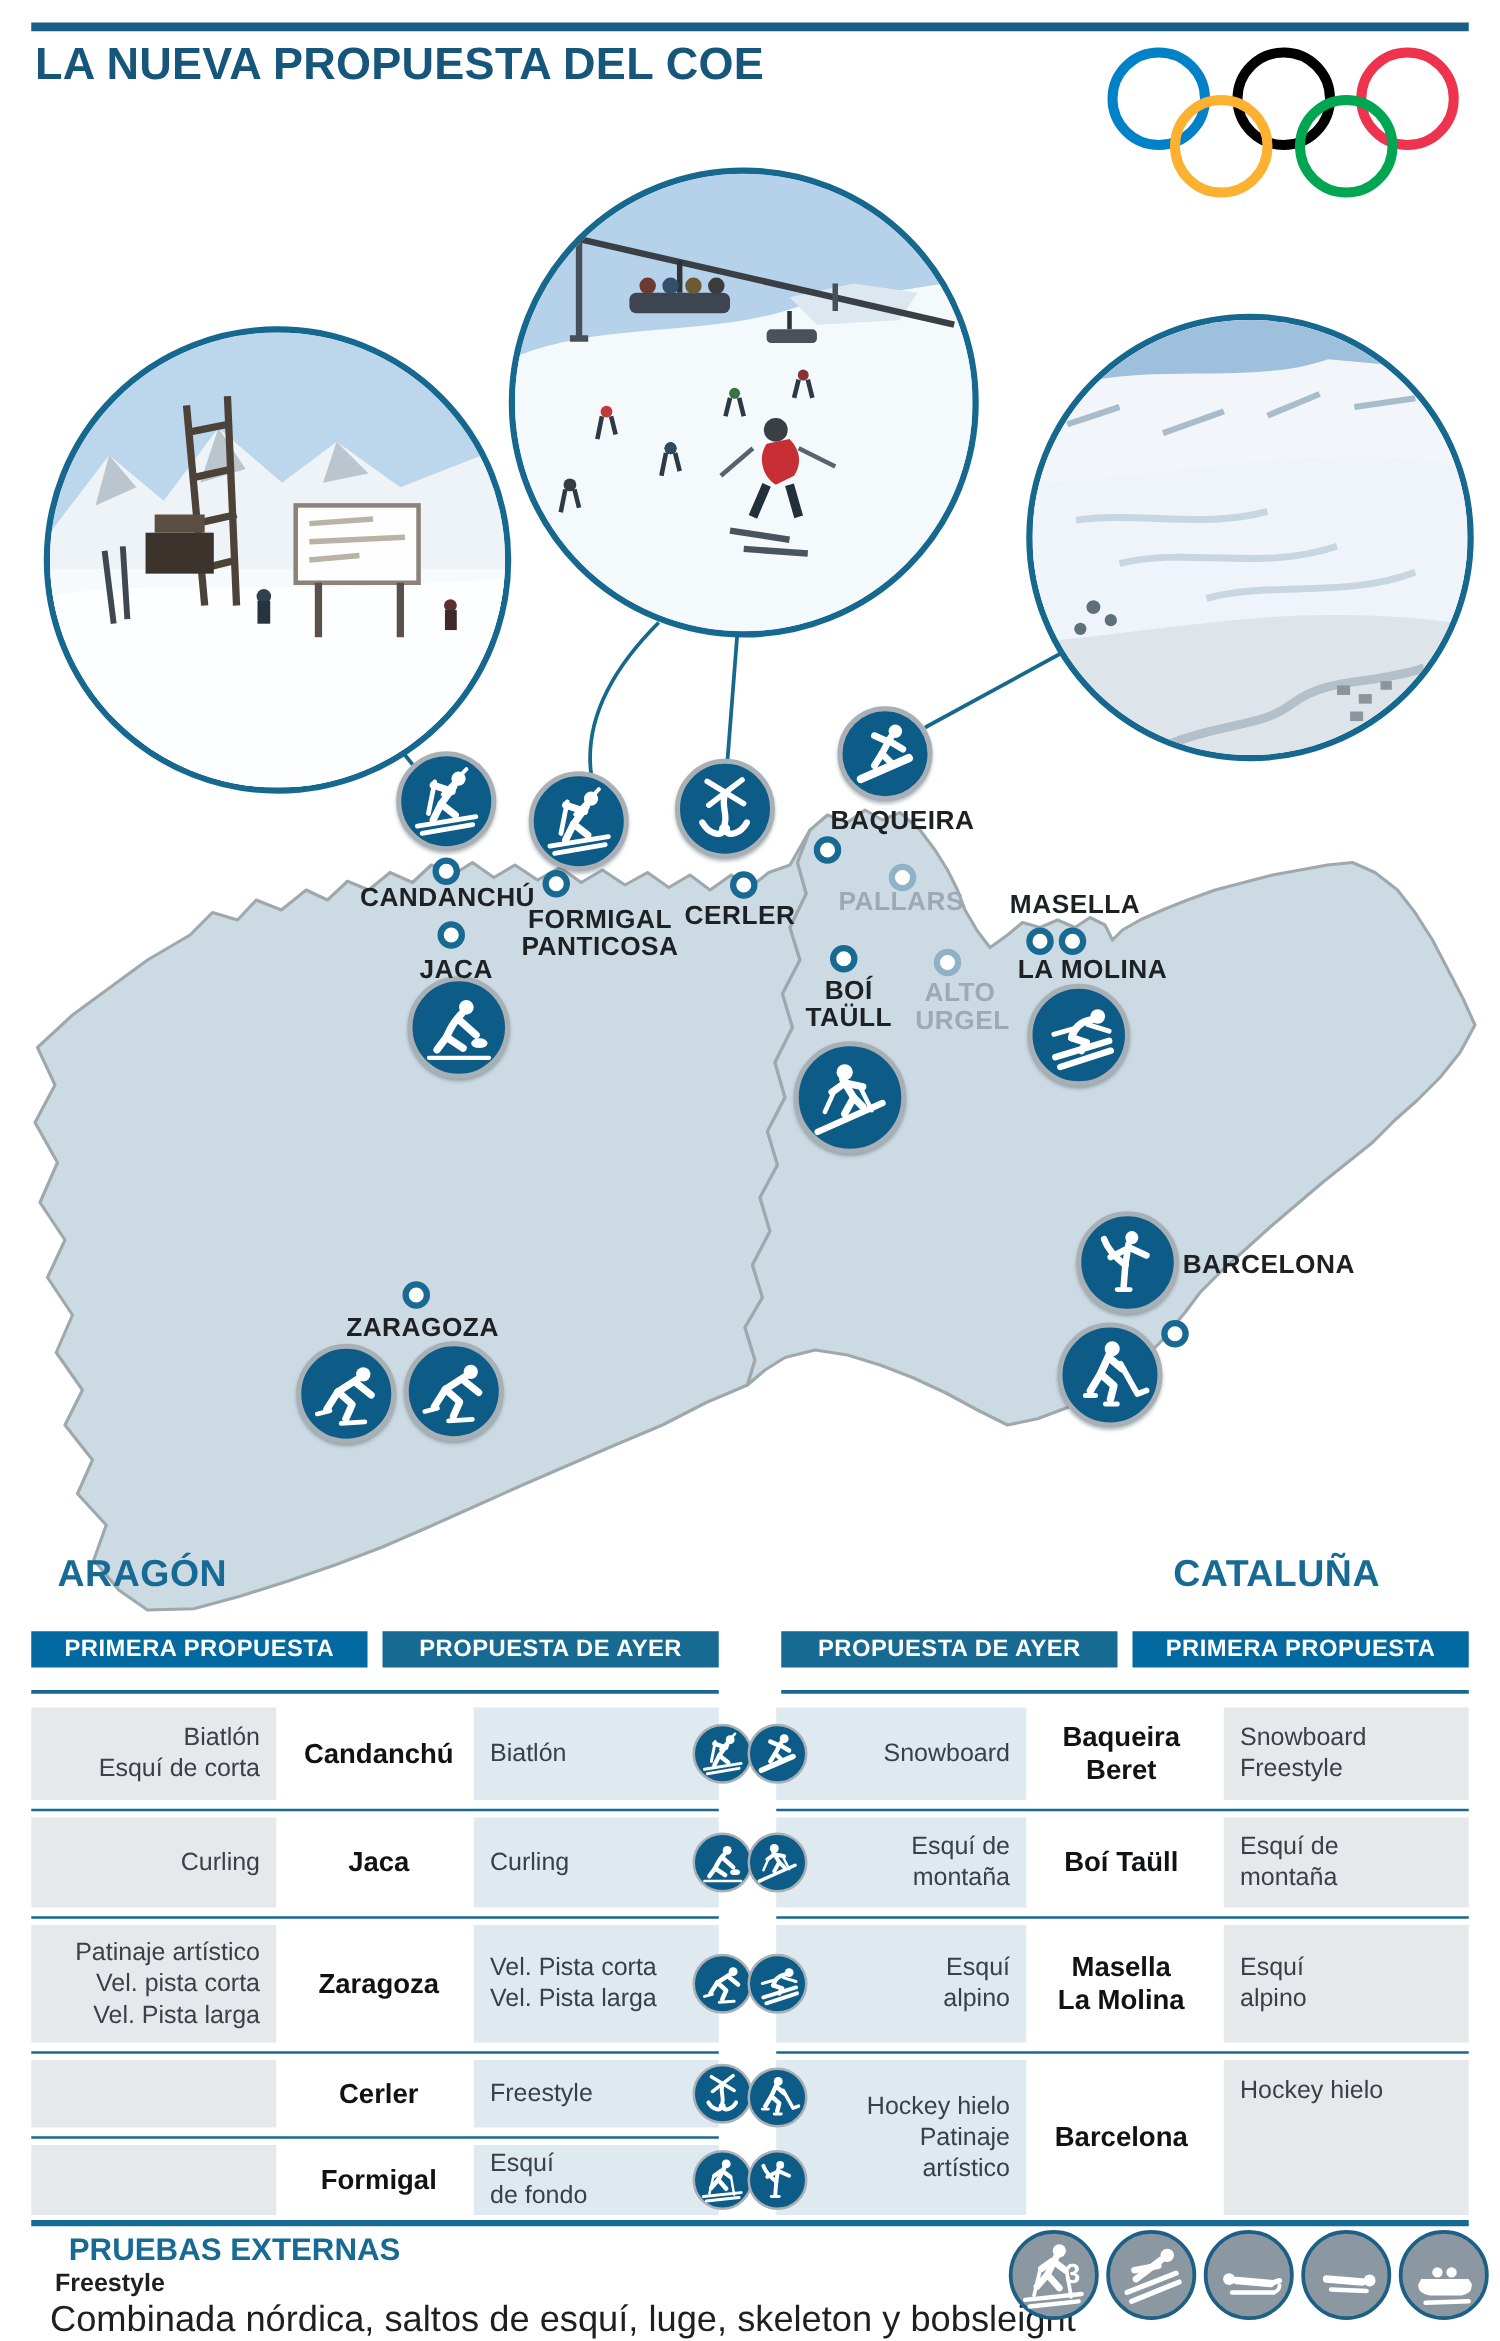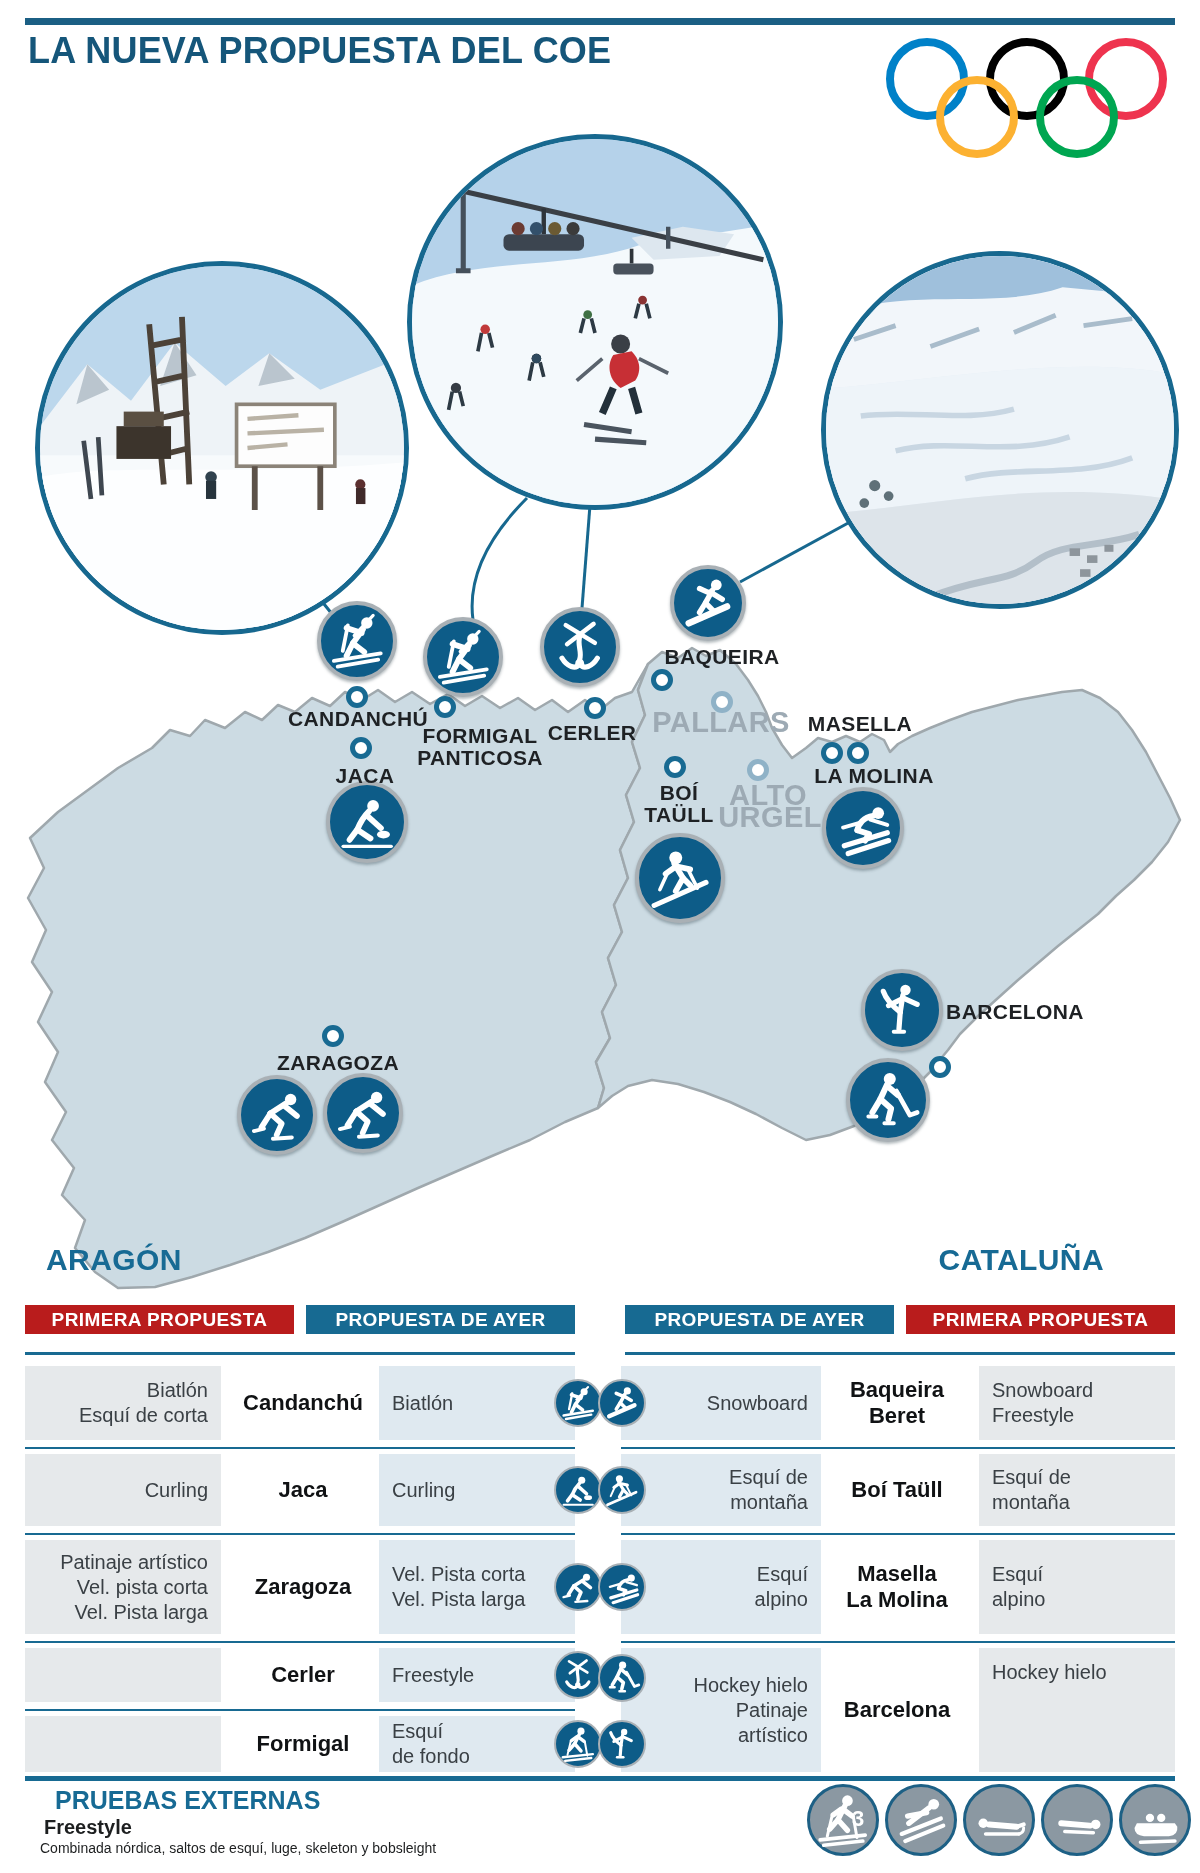--- a/index.html
+++ b/index.html
@@ -17,55 +17,55 @@
   .photo{position:absolute;border-radius:50%;border:5px solid #17688f;overflow:hidden;background:#cfe2f0;z-index:2;}
   .photo svg{width:100%;height:100%;}
   #photo-left{left:35px;top:261px;width:364px;height:364px;}
   #photo-center{left:407px;top:134px;width:366px;height:366px;}
   #photo-right{left:821px;top:251px;width:348px;height:348px;}
 
   
   #scene{position:absolute;left:0;top:0;z-index:1;}
   .maplabel{position:absolute;transform:translate(-50%,-50%);font-size:21px;font-weight:bold;
             color:#1e2124;letter-spacing:.4px;white-space:nowrap;z-index:3;}
-  .maplabel.muted{color:#9daab4;font-size:29px;}
+  .maplabel.muted{color:#9daab4;font-size:21px;}
   .region-label{position:absolute;font-size:30px;font-weight:bold;color:#176a94;letter-spacing:.4px;z-index:3;}
   .dot{position:absolute;width:12px;height:12px;border-radius:50%;background:#fff;border:5px solid #186a92;
        transform:translate(-50%,-50%);box-sizing:content-box;z-index:3;}
   .dot.light{border-color:#8fb2c7;}
   .spot{position:absolute;border-radius:50%;background:#0d5c88;border:4px solid #a9b0b5;
         transform:translate(-50%,-50%);display:flex;align-items:center;justify-content:center;z-index:3;
         box-shadow:0 2px 3px rgba(40,60,70,.35);}
   .spot svg{width:88%;height:88%;}
 
   
   .hdr{position:absolute;height:29px;display:flex;align-items:center;justify-content:center;
        font-size:19px;font-weight:bold;color:#fff;letter-spacing:.4px;z-index:3;}
-  .hdr.gray{background:#b91c1c;}
+  .hdr.gray{background:#0369a1;}
   .hdr.blue{background:#176a92;}
   .rule{position:absolute;height:3px;background:#186a92;z-index:3;}
   .sep{position:absolute;height:2px;background:#186a92;z-index:3;}
   .cellbox{position:absolute;display:flex;flex-direction:column;justify-content:center;z-index:3;}
   .box-gray{background:#e6e9eb;}
   .box-blue{background:#dfe9f0;}
   .cellbox .cline{font-size:20px;color:#3a4045;line-height:25px;}
   .al-r{align-items:flex-end;padding-right:13px;box-sizing:border-box;}
   .al-l{align-items:flex-start;padding-left:13px;box-sizing:border-box;}
   .v-top{justify-content:flex-start;padding-top:12px;}
   .loc{position:absolute;transform:translate(-50%,-50%);font-size:22px;font-weight:bold;color:#101214;
        text-align:center;line-height:26px;white-space:nowrap;z-index:3;}
   .ticon{position:absolute;width:44px;height:44px;border-radius:50%;background:#0d5c88;border:2px solid #a9b0b5;
          transform:translate(-50%,-50%);display:flex;align-items:center;justify-content:center;z-index:4;}
   .ticon svg{width:90%;height:90%;}
 
   
   #thickline{position:absolute;left:25px;top:1776px;width:1150px;height:5px;background:#176a92;z-index:3;}
   #pruebas-title{position:absolute;left:55px;top:1786px;font-size:25px;font-weight:bold;color:#176a94;z-index:3;}
   #sarajevo{position:absolute;left:44px;top:1816px;font-size:20px;font-weight:bold;color:#1d1f20;z-index:3;}
-  #externas-events{position:absolute;left:40px;top:1840px;font-size:14px;color:#1d1f20;z-index:3;}
+  #externas-events{position:absolute;left:40px;top:1840px;font-size:29px;color:#1d1f20;z-index:3;}
   .ficon{position:absolute;width:66px;height:66px;border-radius:50%;background:#8b98a2;border:3px solid #1d6085;
          transform:translate(-50%,-50%);display:flex;align-items:center;justify-content:center;z-index:3;}
   .ficon svg{width:90%;height:90%;}
   #nc-num{position:absolute;left:852px;top:1806px;font-size:22px;font-weight:bold;color:#fff;z-index:4;}
 </style>
 </head>
 <body>
 
 <div id="page">
 

